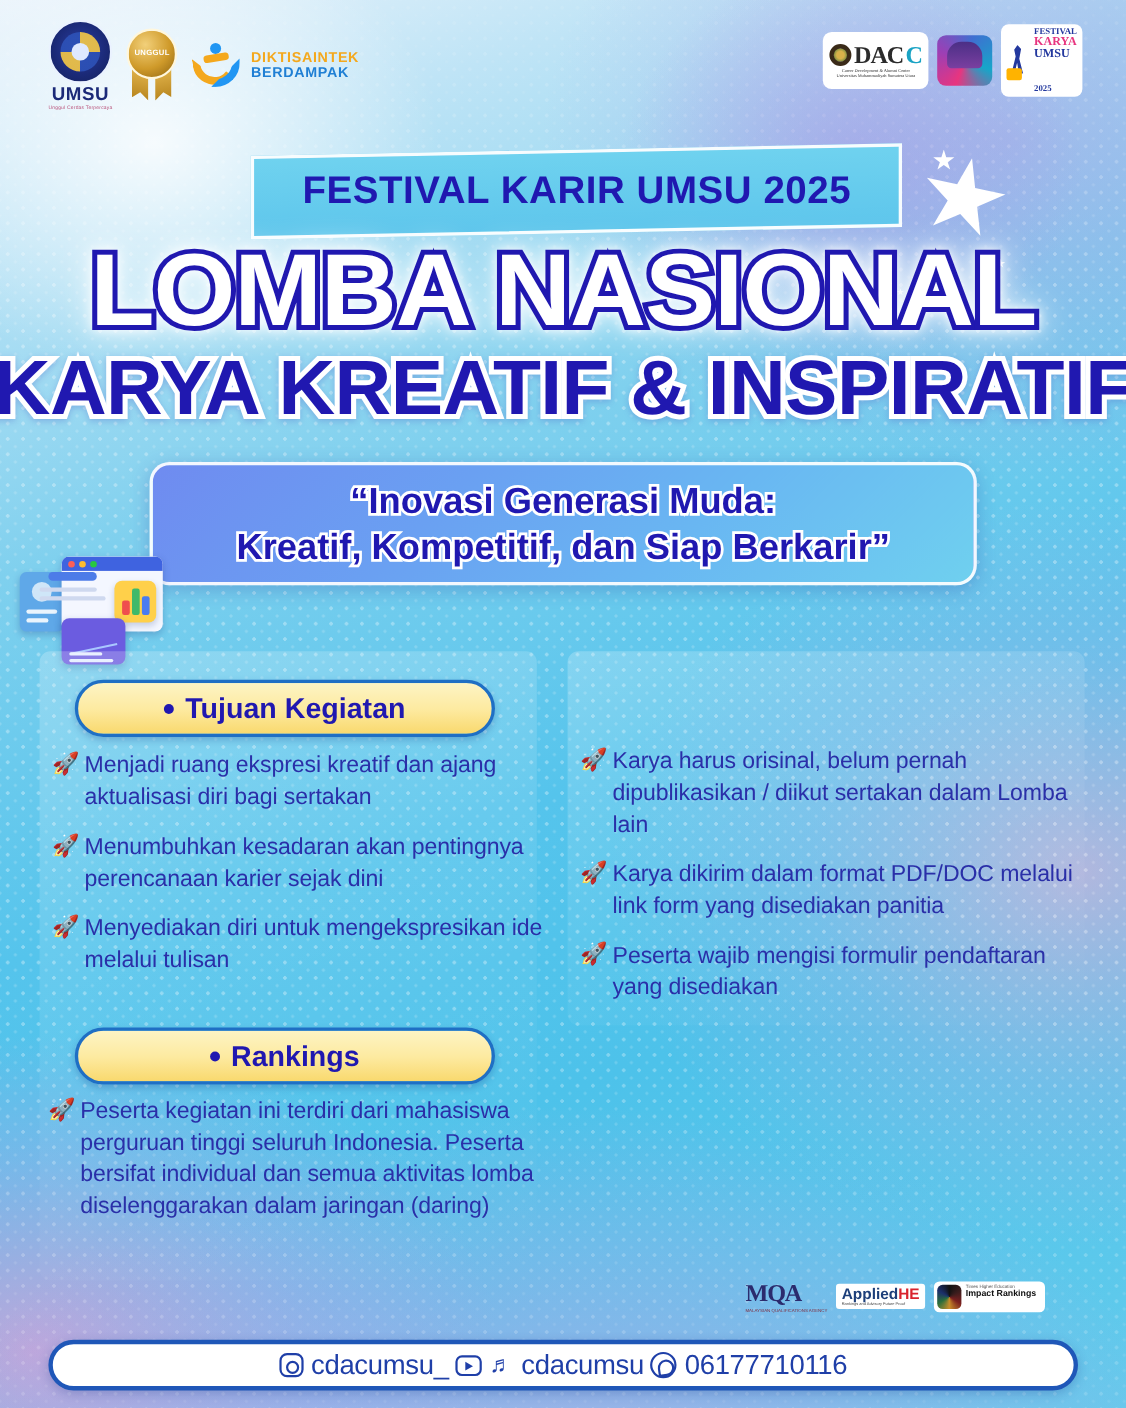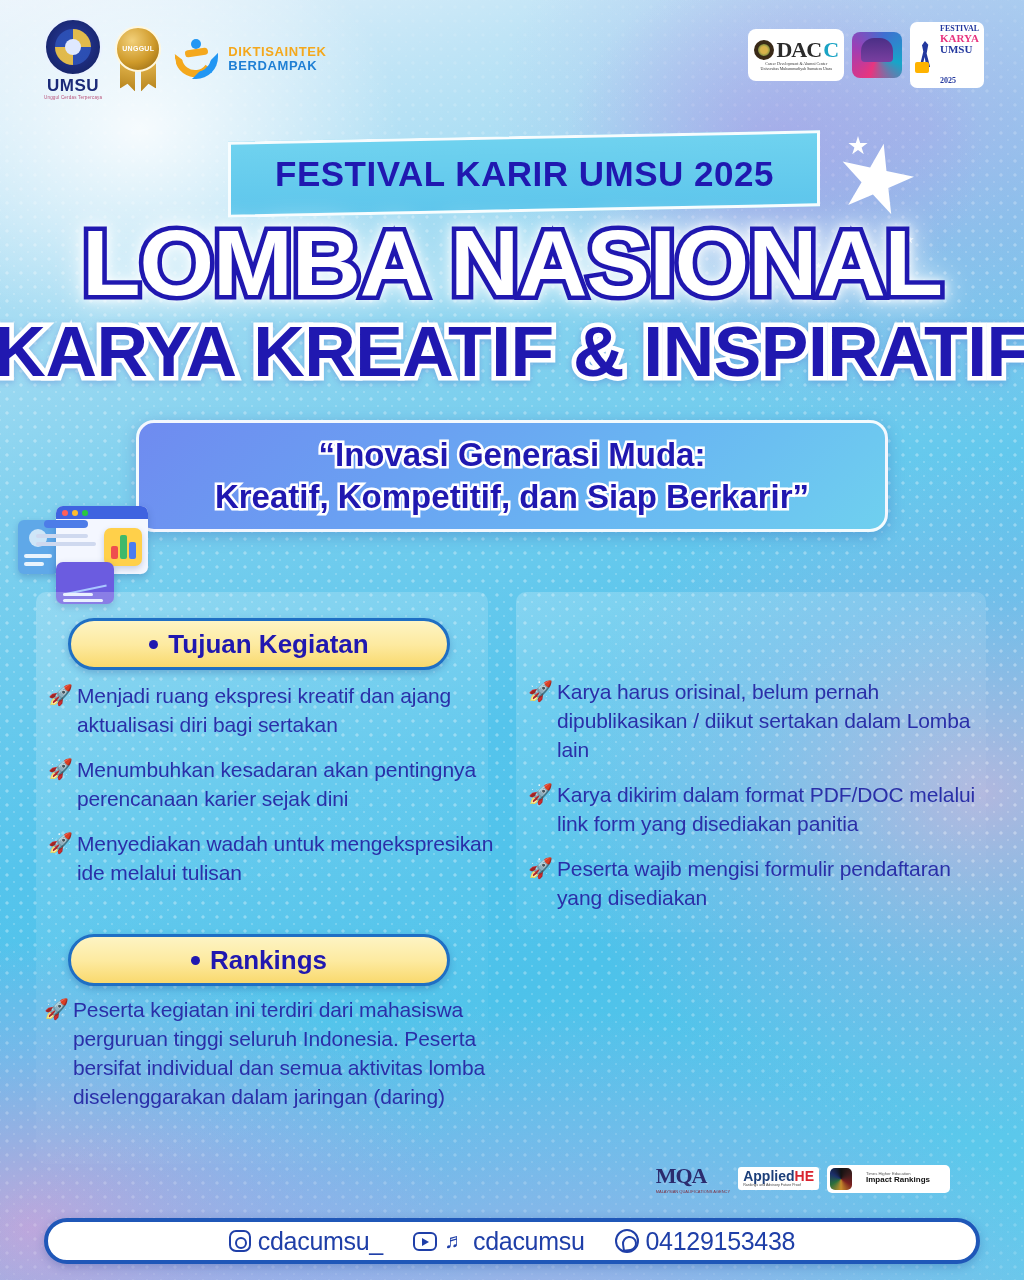--- a/index.html
+++ b/index.html
@@ -216,31 +216,31 @@
   #list-kategori{ left:528px; top:678px; width:470px; }
 
   
   #accred{ position:absolute; right:74px; top:1163px; display:flex; align-items:center; gap:8px; }
   .mqa{ font-family:"Liberation Serif", serif; font-size:22px; font-weight:bold; color:#2b2b6e; letter-spacing:-1px;}
   .mqa small{ display:block; font-size:4px; color:#7d2d3f; letter-spacing:0; font-weight:normal; font-family:"Liberation Sans",sans-serif;}
   .applied{ background:#fff; border-radius:3px; padding:2px 5px; line-height:1.05; }
   .applied .a1{ font-size:14px; font-weight:bold; color:#1d3f7a; }
   .applied .a1 em{ font-style:normal; color:#d9232e; }
   .applied .a2{ font-size:3.6px; color:#444; }
-  .impact{ display:flex; align-items:center; gap:14px; background:#fff; border-radius:5px; padding:3px 20px 3px 3px;}
+  .impact{ display:flex; align-items:flex-start; gap:4px; background:#fff; border-radius:5px; padding:3px 8px 3px 3px;}
   .impact .sw{ width:22px; height:22px; border-radius:5px; background:conic-gradient(#111,#3b1d1d,#7a2020,#c98e2a,#2a6e3c,#1b2f6b,#111);}
   .impact .it{ line-height:1.1;}
   .impact .it .x1{ font-size:4.2px; color:#555;}
   .impact .it .x2{ font-size:8px; font-weight:bold; color:#111;}
 
   
   #footer{
     position:absolute; left:44px; top:1218px; width:936px; height:46px;
     background:#ffffff; border:4px solid #1f57b8; border-radius:24px;
-    display:flex; align-items:center; justify-content:center; gap:30px;
+    display:flex; align-items:center; justify-content:center; gap:6px;
     box-shadow:0 3px 10px rgba(20,50,130,.25);
   }
   .fg{ display:flex; align-items:center; gap:7px; }
   .ftxt{ font-size:25px; color:#1f3fa8; letter-spacing:-.3px; white-space:nowrap; }
   .ig-icon{ width:22px; height:22px; border:2.6px solid #1f3fa8; border-radius:7px; position:relative; }
   .ig-icon::before{ content:""; position:absolute; left:4.5px; top:4.5px; width:8px; height:8px; border:2.3px solid #1f3fa8; border-radius:50%;}
   .yt-icon{ width:24px; height:19px; border:2.6px solid #1f3fa8; border-radius:6px; position:relative;}
   .yt-icon::before{ content:""; position:absolute; left:7px; top:4px; border-left:7px solid #1f3fa8; border-top:4.5px solid transparent; border-bottom:4.5px solid transparent;}
   .tt-icon{ width:22px; height:22px; position:relative; color:#1f3fa8; font-size:21px; line-height:22px;}
   .wa-icon{ width:24px; height:24px; border:2.6px solid #1f3fa8; border-radius:50%; position:relative;}
@@ -375,21 +375,21 @@
     <div class="bitem">
       <span class="rocket">🚀</span>
       <span class="btxt">Menjadi ruang ekspresi kreatif dan ajang aktualisasi diri bagi sertakan</span>
     </div>
     <div class="bitem">
       <span class="rocket">🚀</span>
       <span class="btxt">Menumbuhkan kesadaran akan pentingnya perencanaan karier sejak dini</span>
     </div>
     <div class="bitem">
       <span class="rocket">🚀</span>
-      <span class="btxt">Menyediakan wadah untuk mengekspresikan ide melalui tulisan</span>
+      <span class="btxt">Menyediakan diri untuk mengekspresikan ide melalui tulisan</span>
     </div>
   </div>
 
   <div class="pill" id="pill-peserta">
     <span class="bullet"></span>
     <span class="ptxt">Rankings</span>
   </div>
   <div class="bullets" id="list-peserta">
     <div class="bitem">
       <span class="rocket">🚀</span>
@@ -437,17 +437,17 @@
       <span class="ig-icon"></span>
       <span class="ftxt">cdacumsu_</span>
     </div>
     <div class="fg">
       <span class="yt-icon"></span>
       <span class="tt-icon">♬</span>
       <span class="ftxt">cdacumsu</span>
     </div>
     <div class="fg">
       <span class="wa-icon"></span>
-      <span class="ftxt">04129153438</span>
+      <span class="ftxt">06177710116</span>
     </div>
   </div>
 
 </div>
 
 </body></html>

